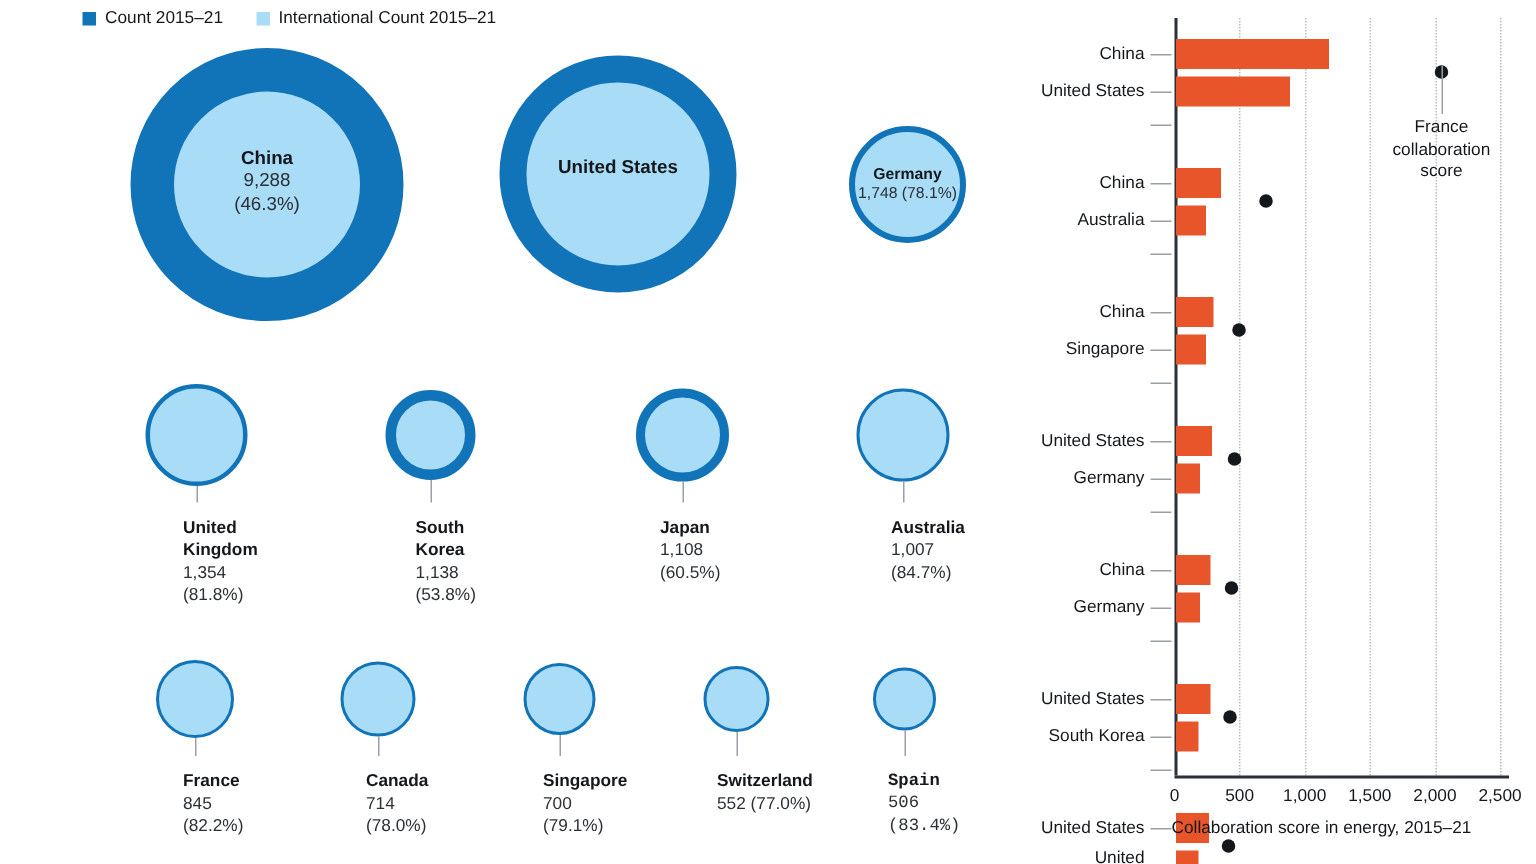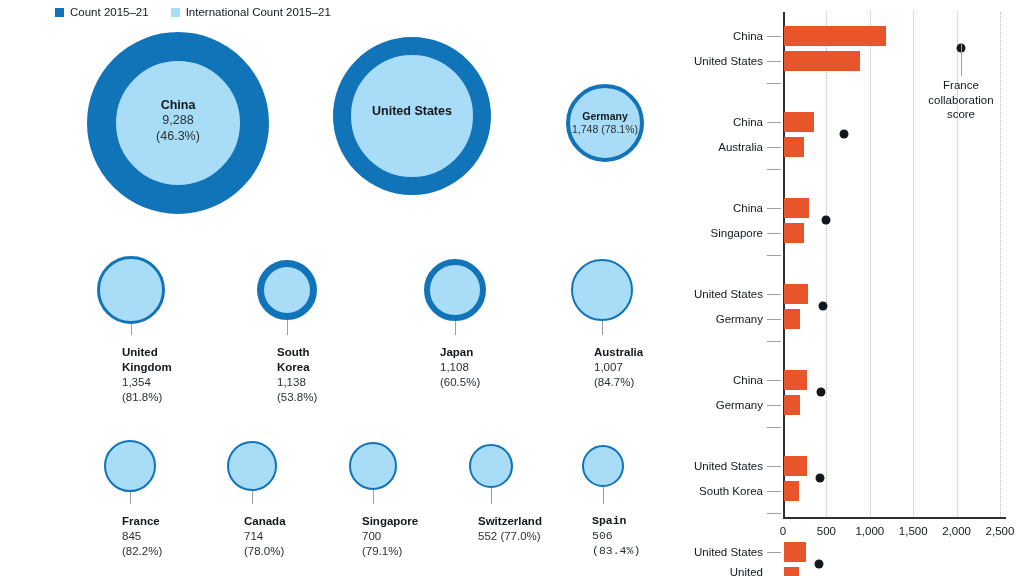--- a/index.html
+++ b/index.html
@@ -398,20 +398,21 @@
       <div class="cat-label" style="width: 90px; right: 261px; top: 545px;">United States</div>
       <div class="cat-label" style="width: 90px; right: 261px; top: 565px;">United
 Kingdom</div>
       <div id="x-axis-line" style="left: 107px; top: 517px; width: 223px;"></div>
       <div class="x-tick-label" style="left: 107px; top: 525px;">0</div>
       <div class="x-tick-label" style="left: 150.4px; top: 525px; text-align: center;">500</div>
       <div class="x-tick-label" style="left: 193.8px; top: 525px;">1,000</div>
       <div class="x-tick-label" style="left: 237.2px; top: 525px;">1,500</div>
       <div class="x-tick-label" style="left: 280.6px; top: 525px;">2,000</div>
       <div class="x-tick-label" style="left: 324px; top: 525px;">2,500</div>
+      <div id="x-axis-title" style="left: 105px; top: 546px;">Collaboration score in energy, 2015–21</div>
       <div id="annotation-line" style="left: 284.94px; top: 44px; height: 32px;"></div>
       <div id="annotation" style="left: 224.94px; top: 78px; width: 120px;">
         <div>France</div>
         <div>collaboration</div>
         <div>score</div>
       </div>
     </div>
 
 </div>
 

